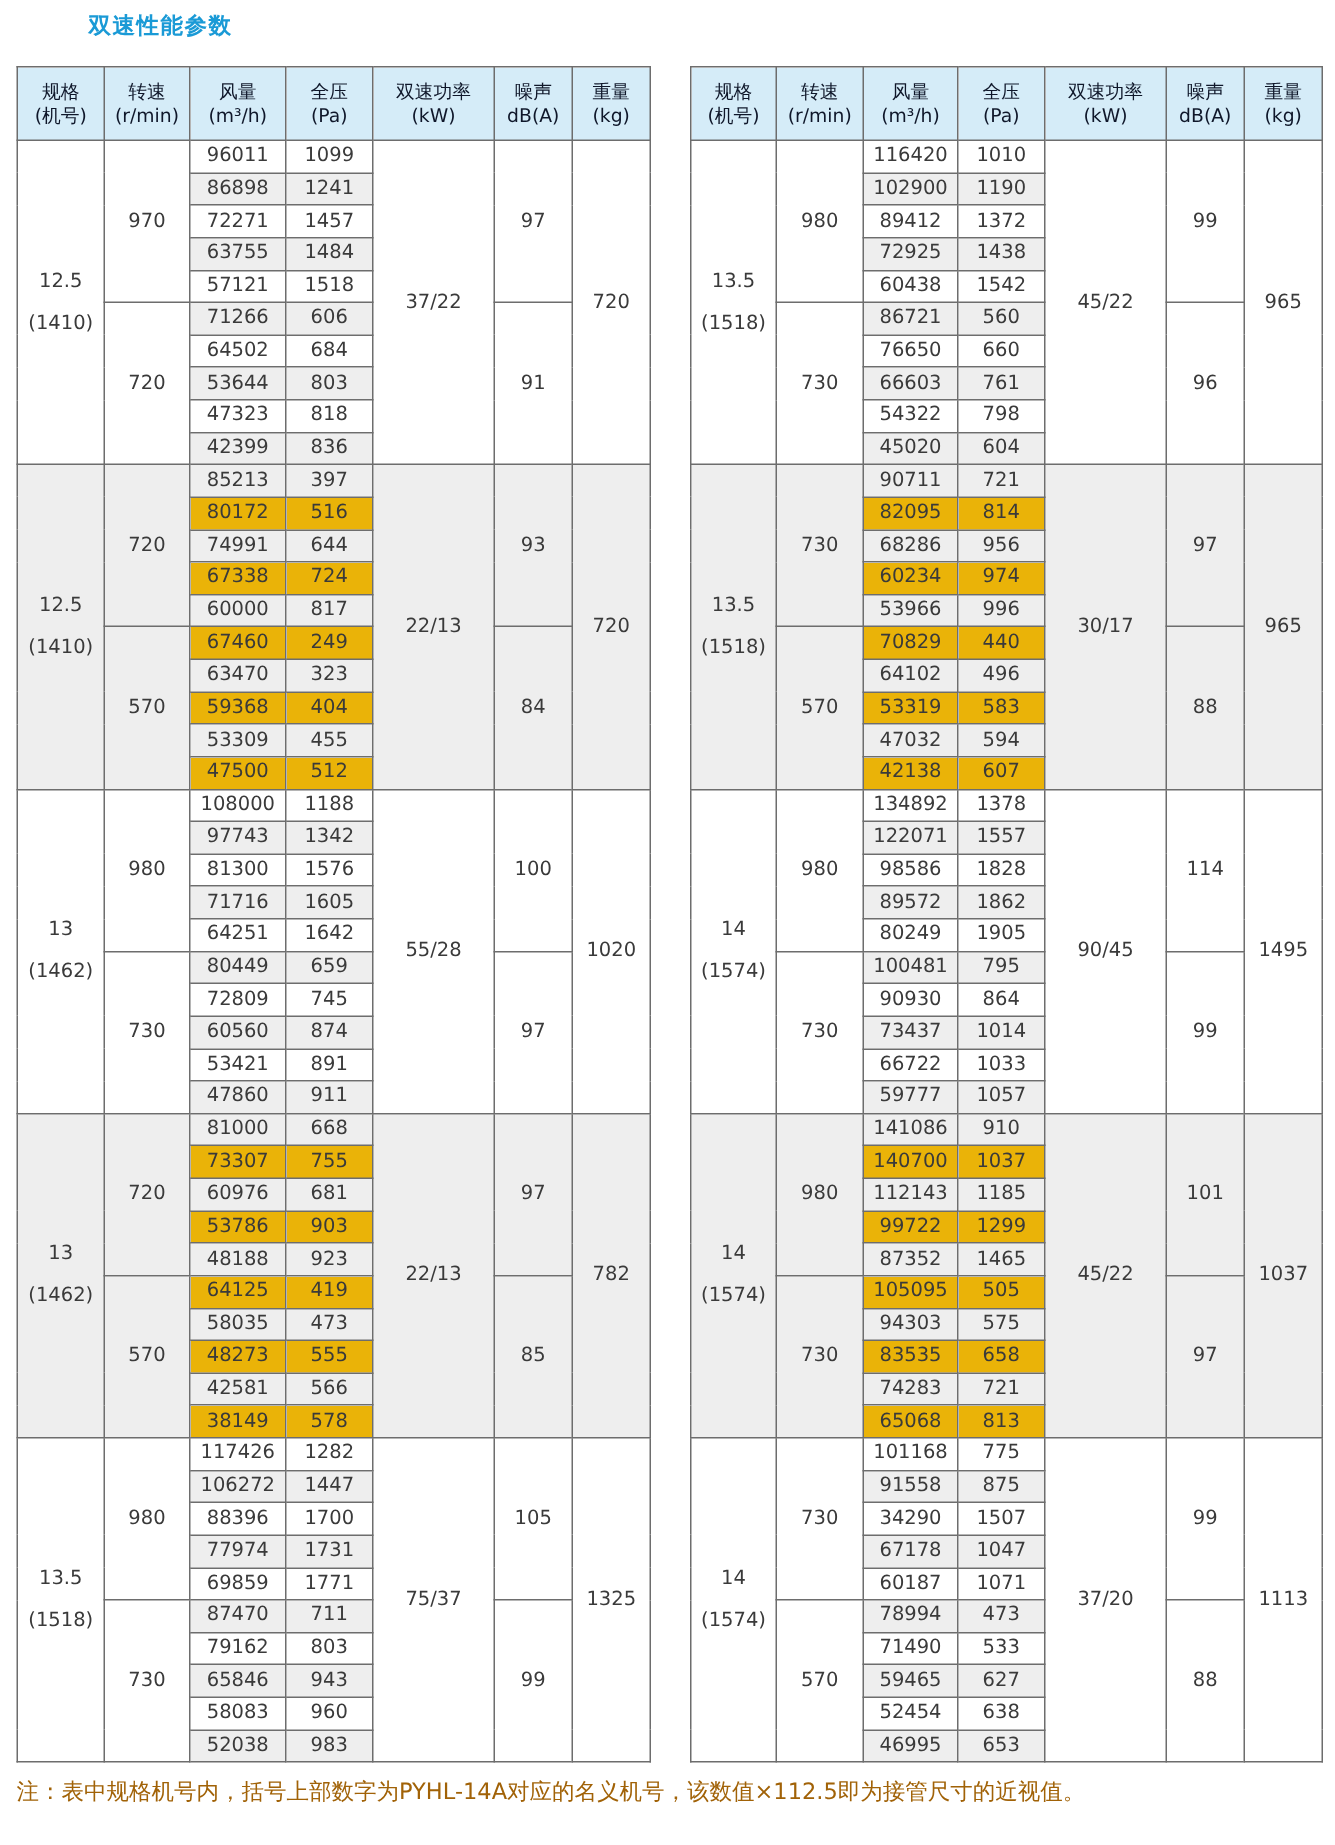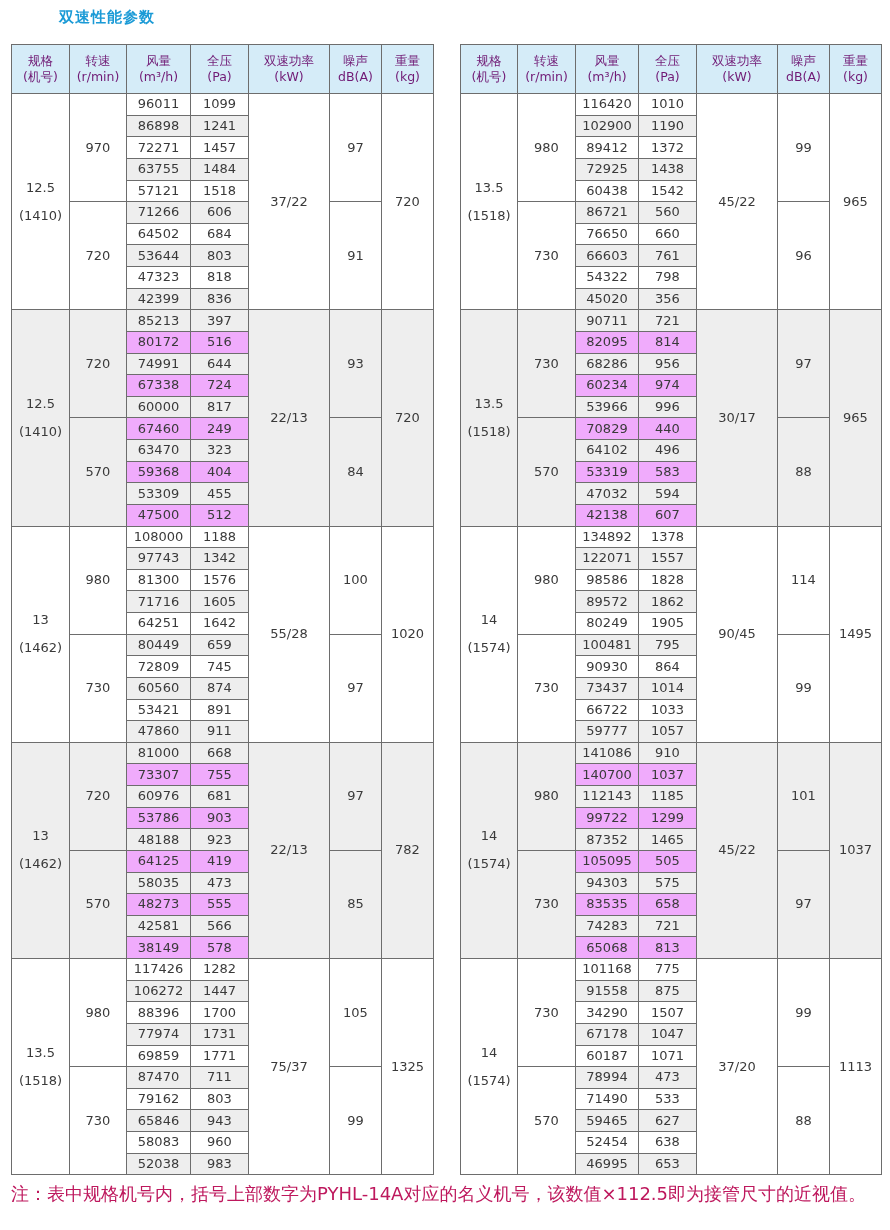--- a/index.html
+++ b/index.html
@@ -19,33 +19,33 @@
     border-collapse: collapse; table-layout: fixed;
     font-size: 13px;
   }
   .tbl td, .tbl th {
     border: 1px solid #6d6d6d;
     padding: 0; text-align: center; vertical-align: middle;
     font-weight: normal; overflow: hidden; white-space: nowrap;
   }
   .tbl th {
     background: #d5ecf8; height: 48px; line-height: 16px;
-    font-size: 12.5px; color: #701a75;
+    font-size: 12.5px; color: #0f172a;
   }
   .tbl td { height: 20.64px; line-height: 20px; }
   .tbl tr.grp-b td { background: #eeeeee; }
   .tbl tr.grp-a td { background: #ffffff; }
   .tbl td.v.alt { background: #eeeeee; }
-  .tbl tr.grp-b td.v.alt { background: #f0abfc; }
+  .tbl tr.grp-b td.v.alt { background: #eab308; }
   .tbl td.spec { line-height: 28px; }
   .left { left: 11px; width: 422px; }
   .right { left: 460px; width: 421px; }
   .note {
     position: absolute; left: 11px; top: 1185px;
-    font-size: 18px; line-height: 18px; color: #be185d;
+    font-size: 15px; line-height: 18px; color: #a16207;
     white-space: nowrap;
   }
 </style>
 </head>
 <body>
 
 <div class="title">双速性能参数</div>
 
 <table class="tbl left">
   <colgroup>
@@ -427,21 +427,21 @@
       <tr class="grp-a">
         <td class="v alt">66603</td>
         <td class="v alt">761</td>
       </tr>
       <tr class="grp-a">
         <td class="v">54322</td>
         <td class="v">798</td>
       </tr>
       <tr class="grp-a">
         <td class="v alt">45020</td>
-        <td class="v alt">356</td>
+        <td class="v alt">604</td>
       </tr>
       <tr class="grp-b">
         <td class="spec" rowspan="10">
           <div>13.5</div>
           <div>(1518)</div>
         </td>
         <td rowspan="5">730</td>
         <td class="v">90711</td>
         <td class="v">721</td>
         <td rowspan="10">30/17</td>

